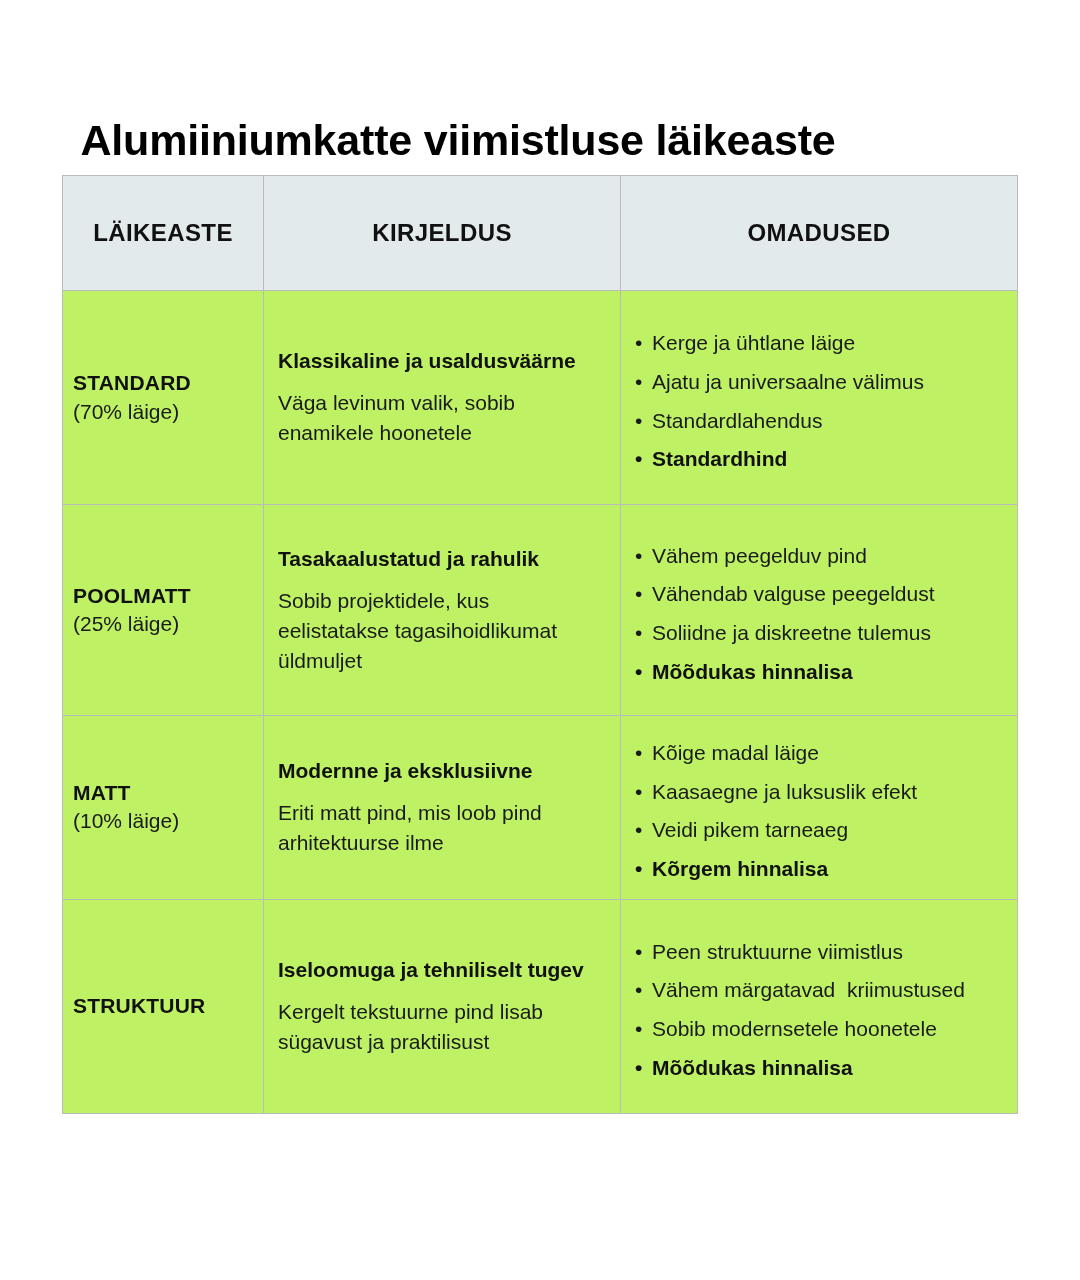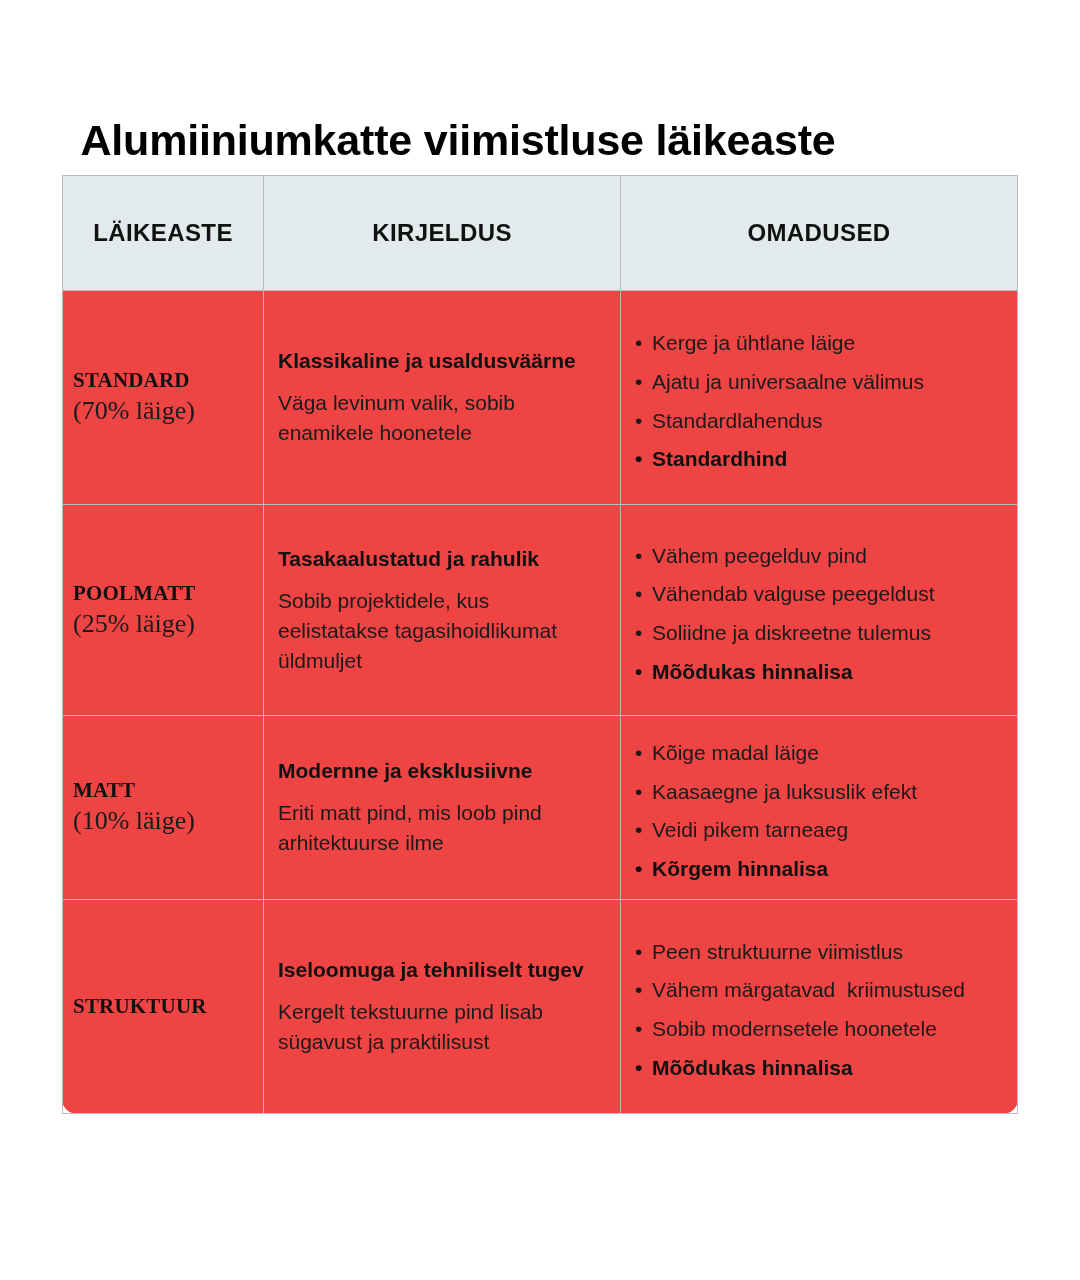--- a/index.html
+++ b/index.html
@@ -35,22 +35,21 @@
     line-height: 1.1;
   }
 
   .gloss-table {
     position: absolute;
     left: 62px;
     top: 175px;
     width: 955px;
     border-collapse: collapse;
     table-layout: fixed;
-    background: #ef4444;
-    border-radius: 15px;
+    background: #bef264;
   }
 
   .gloss-table col.c1 { width: 201px; }
   .gloss-table col.c2 { width: 357px; }
   .gloss-table col.c3 { width: 397px; }
 
   .gloss-table th,
   .gloss-table td {
     border: 1.4px solid #b9bcbe;
     vertical-align: middle;
@@ -79,21 +78,21 @@
   .grade-name {
     font-size: 21px;
     font-weight: bold;
     letter-spacing: 0.2px;
     color: #111111;
     line-height: 1.25;
   }
 
   .grade-gloss {
     margin-top: 2px;
-    font-size: 26px;
+    font-size: 21px;
     font-weight: normal;
     color: #1a1a1a;
     line-height: 1.25;
   }
 
   .desc-head {
     font-size: 21px;
     font-weight: bold;
     color: #111111;
     line-height: 1.3;
@@ -136,21 +135,21 @@
   .feature-list li.is-bold::before {
     font-weight: bold;
     color: #111111;
   }
 
   tbody tr.row-standard td { height: 213px; }
   tbody tr.row-poolmatt td { height: 210px; }
   tbody tr.row-matt td     { height: 178px; }
   tbody tr.row-struktuur td{ height: 213px; }
 
-  .col-grade { text-align: left; font-family: Liberation Serif, serif; }
+  .col-grade { text-align: left; }
   .col-desc  { text-align: left; }
   .col-props { text-align: left; }
 </style>
 </head>
 <body>
 
 <div class="page">
 
   <h1 class="page-title">Alumiiniumkatte viimistluse läikeaste</h1>
 

